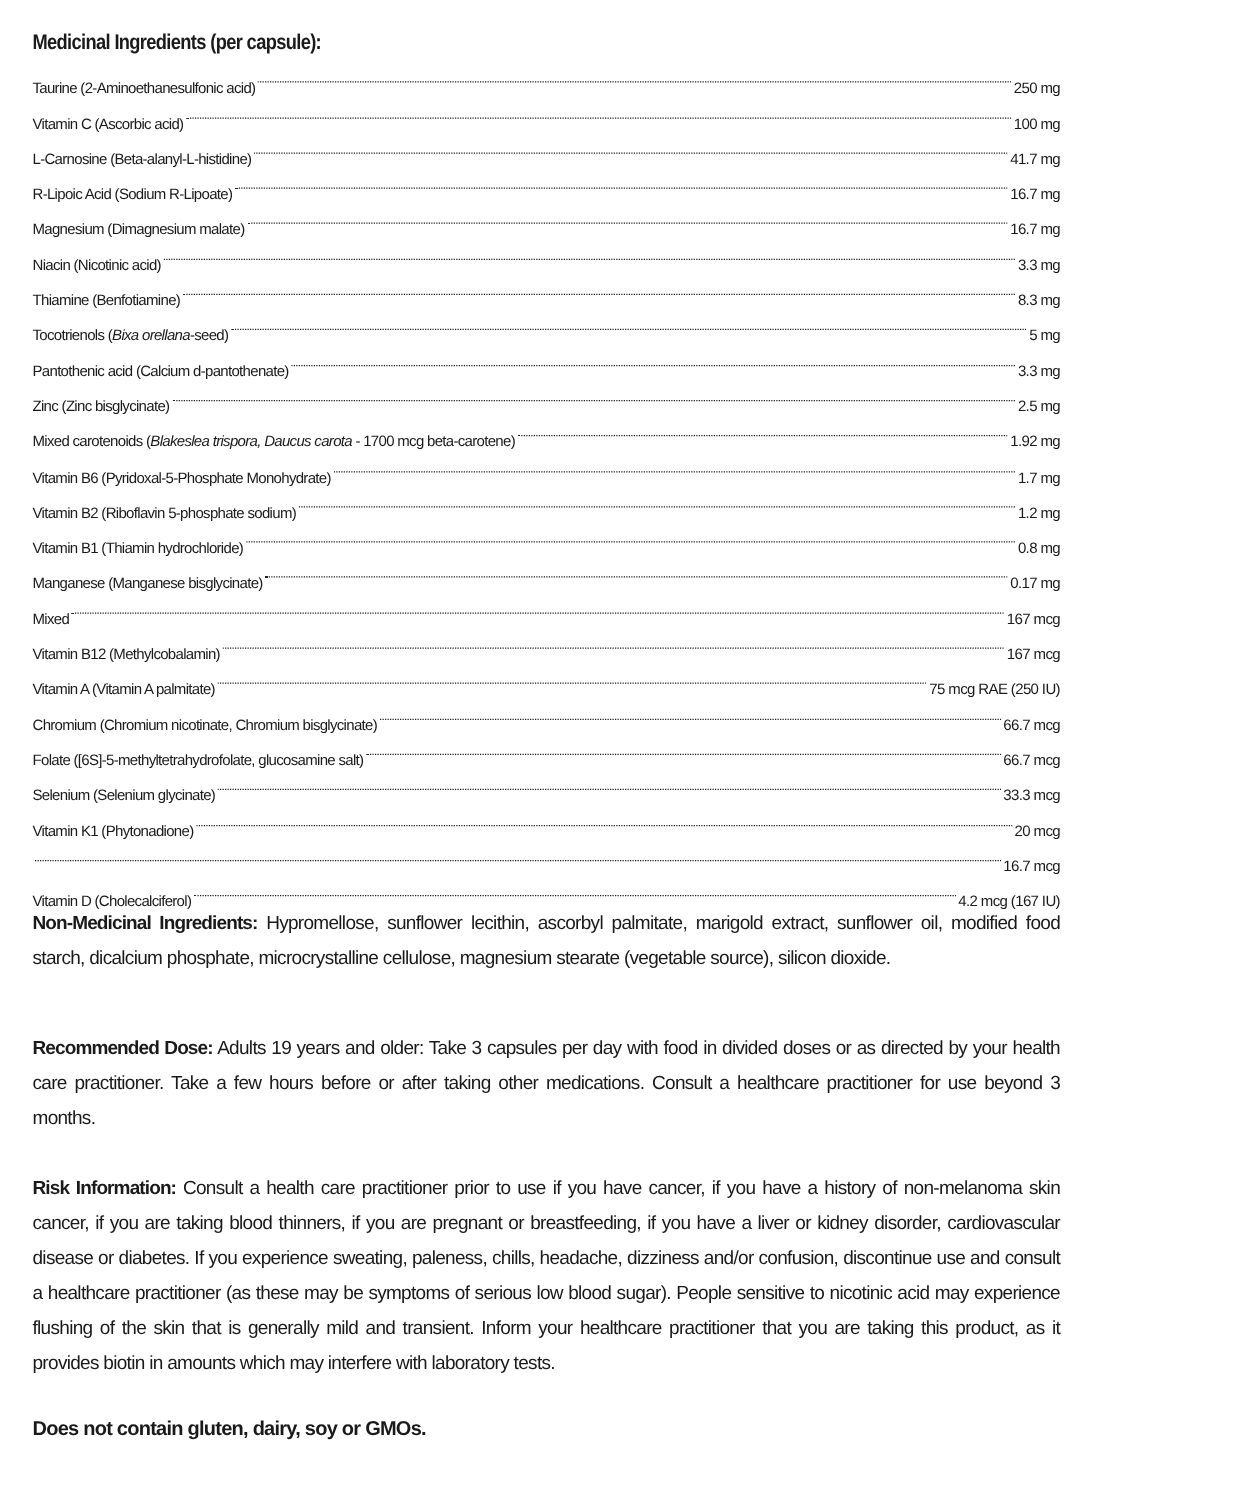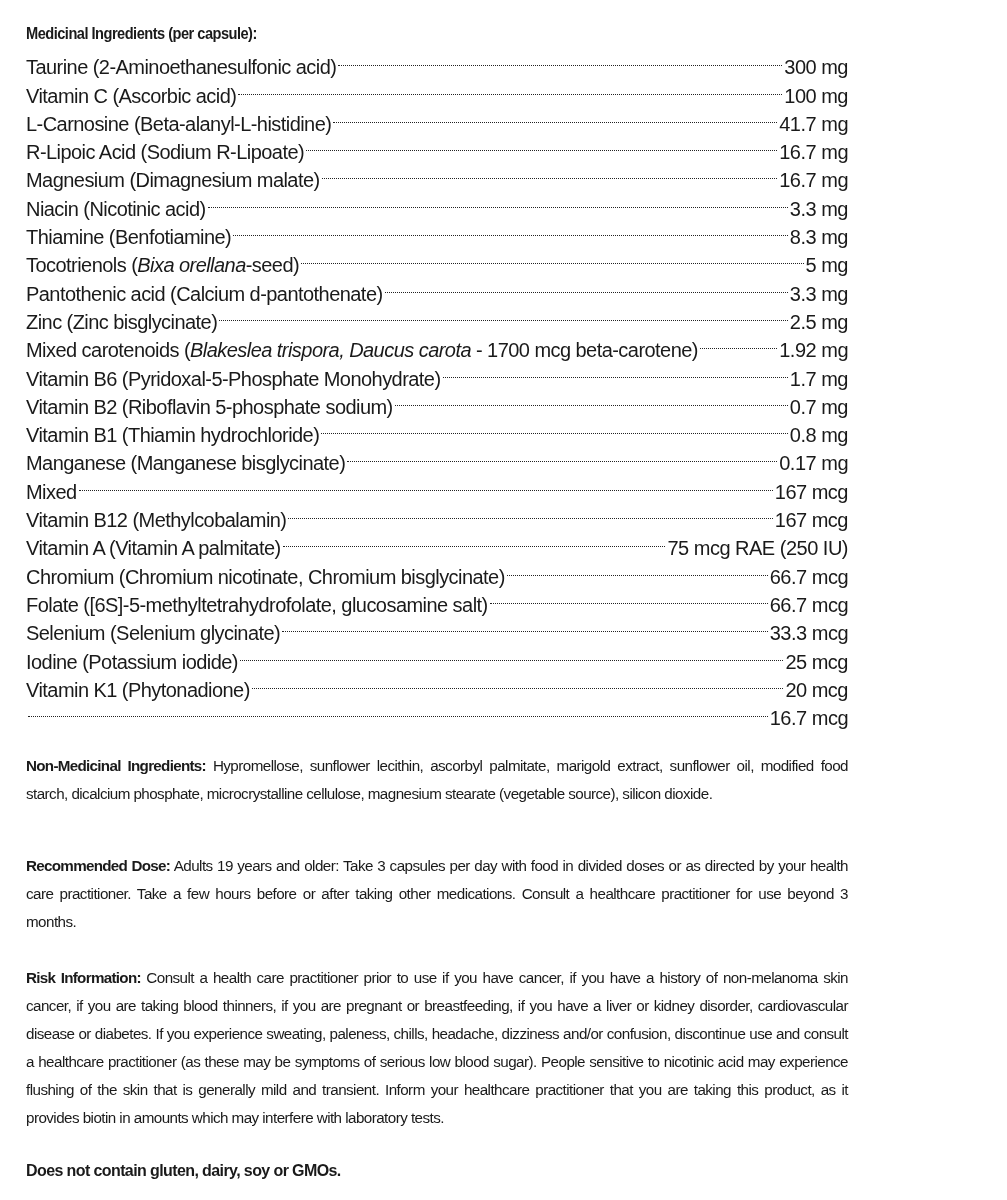--- a/index.html
+++ b/index.html
@@ -33,21 +33,21 @@
   .ingredients {
     margin: 0;
     padding: 0;
     list-style: none;
   }
   .row {
     display: flex;
     align-items: baseline;
     height: 28.3px;
     line-height: 28.3px;
-    font-size: 20px;
+    font-size: 12px;
     white-space: nowrap;
   }
   .row .name {
     flex: 0 0 auto;
     letter-spacing: -0.55px;
   }
   .row .name i { font-style: italic; margin-top: 44px; }
   .row .leader {
     flex: 1 1 auto;
     overflow: hidden;
@@ -70,41 +70,41 @@
     font-size: 15.2px;
     line-height: 28px;
     letter-spacing: -0.55px;
     text-align: justify;
     margin: 0;
   }
   .para b {
     font-weight: bold;
     letter-spacing: -0.7px;
   }
-  #non-med { margin-top: 27px; }
+  #non-med { }
   #dose { margin-top: 44px; }
   #risk { margin-top: 28px; }
   .footer-note {
     margin-top: 30px;
     font-weight: bold;
     font-size: 16px;
     letter-spacing: -0.6px;
   }
 </style>
 </head>
 <body>
 
 <div class="page">
   <div class="heading">Medicinal Ingredients (per capsule):</div>
 
   <ul class="ingredients" id="ingredient-list">
       <li class="row">
         <span class="name">Taurine (2-Aminoethanesulfonic acid)</span>
         <span class="leader"></span>
-        <span class="amount">300 mg</span>
+        <span class="amount">250 mg</span>
       </li>
       <li class="row">
         <span class="name">Vitamin C (Ascorbic acid)</span>
         <span class="leader"></span>
         <span class="amount">100 mg</span>
       </li>
       <li class="row">
         <span class="name">L-Carnosine (Beta-alanyl-L-histidine)</span>
         <span class="leader"></span>
         <span class="amount">41.7 mg</span>
@@ -150,21 +150,21 @@
         <span class="amount">1.92 mg</span>
       </li>
       <li class="row">
         <span class="name">Vitamin B6 (Pyridoxal-5-Phosphate Monohydrate)</span>
         <span class="leader"></span>
         <span class="amount">1.7 mg</span>
       </li>
       <li class="row">
         <span class="name">Vitamin B2 (Riboflavin 5-phosphate sodium)</span>
         <span class="leader"></span>
-        <span class="amount">0.7 mg</span>
+        <span class="amount">1.2 mg</span>
       </li>
       <li class="row">
         <span class="name">Vitamin B1 (Thiamin hydrochloride)</span>
         <span class="leader"></span>
         <span class="amount">0.8 mg</span>
       </li>
       <li class="row">
         <span class="name">Manganese (Manganese bisglycinate)</span>
         <span class="leader"></span>
         <span class="amount">0.17 mg</span>
@@ -193,32 +193,32 @@
         <span class="name">Folate ([6S]-5-methyltetrahydrofolate, glucosamine salt)</span>
         <span class="leader"></span>
         <span class="amount">66.7 mcg</span>
       </li>
       <li class="row">
         <span class="name">Selenium (Selenium glycinate)</span>
         <span class="leader"></span>
         <span class="amount">33.3 mcg</span>
       </li>
       <li class="row">
-        <span class="name">Iodine (Potassium iodide)</span>
-        <span class="leader"></span>
-        <span class="amount">25 mcg</span>
-      </li>
-      <li class="row">
         <span class="name">Vitamin K1 (Phytonadione)</span>
         <span class="leader"></span>
         <span class="amount">20 mcg</span>
       </li>
       <li class="row">
         <span class="leader"></span>
         <span class="amount">16.7 mcg</span>
+      </li>
+      <li class="row">
+        <span class="name">Vitamin D (Cholecalciferol)</span>
+        <span class="leader"></span>
+        <span class="amount">4.2 mcg (167 IU)</span>
       </li>
     </ul>
 
   <p class="para" id="non-med">
     <b>Non-Medicinal Ingredients:</b><span> Hypromellose, sunflower lecithin, ascorbyl palmitate, marigold extract, sunflower oil, modified food starch, dicalcium phosphate, microcrystalline cellulose, magnesium stearate (vegetable source), silicon dioxide.</span>
   </p>
 
   <p class="para" id="dose">
     <b>Recommended Dose:</b><span> Adults 19 years and older: Take 3 capsules per day with food in divided doses or as directed by your health care practitioner.  Take a few hours before or after taking other medications. Consult a healthcare practitioner for use beyond 3 months.</span>
   </p>

